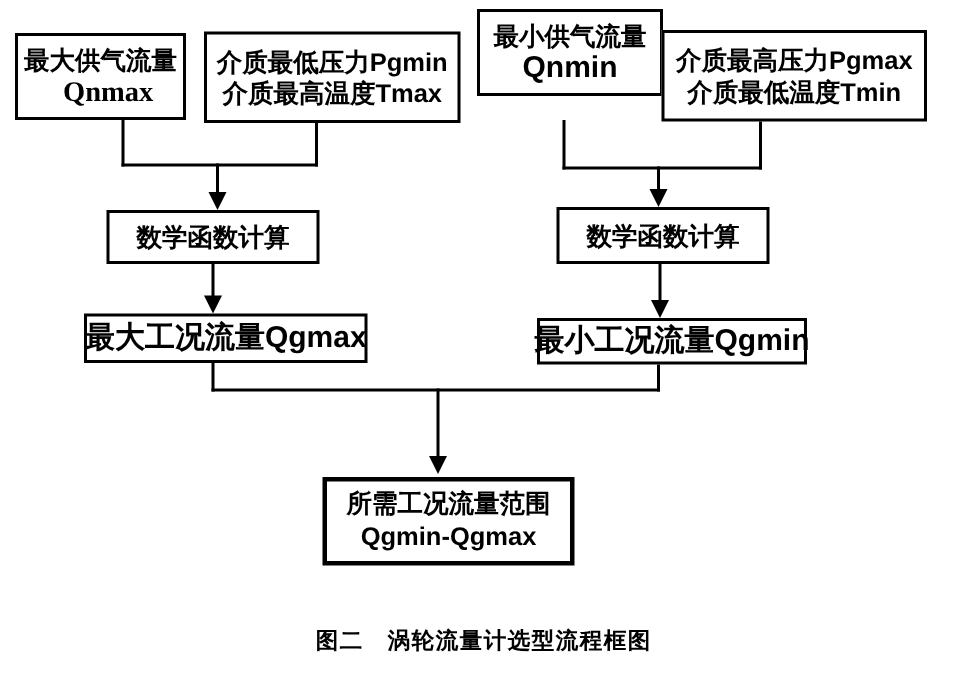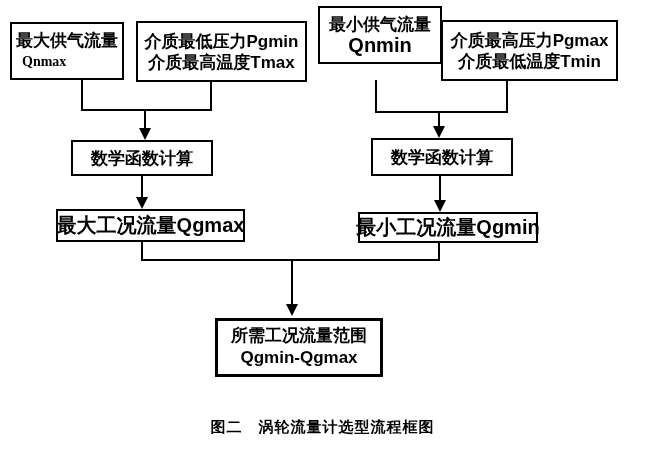--- a/index.html
+++ b/index.html
@@ -24,23 +24,23 @@
     font-weight:bold;
   }
   .box .l{
     font-size:17px;
     line-height:21px;
     white-space:nowrap;
   }
   .box .l.big{font-size:20px;}
   .box .l.latin-left{
     align-self:flex-start;
-    padding-left:10px;
+    padding-left:30px;
     font-family:"Liberation Serif","DejaVu Serif",serif;
-    font-size:14px;
+    font-size:19px;
   }
   .box.thick{border-width:3px;align-items:center;}
   .box.thick .l.sub{font-size:17px;line-height:24px;}
   .ln{position:absolute;background:#000000;}
   .arr{
     position:absolute;
     width:0;height:0;
     border-left:6px solid transparent;
     border-right:6px solid transparent;
     border-top:12px solid #000000;

